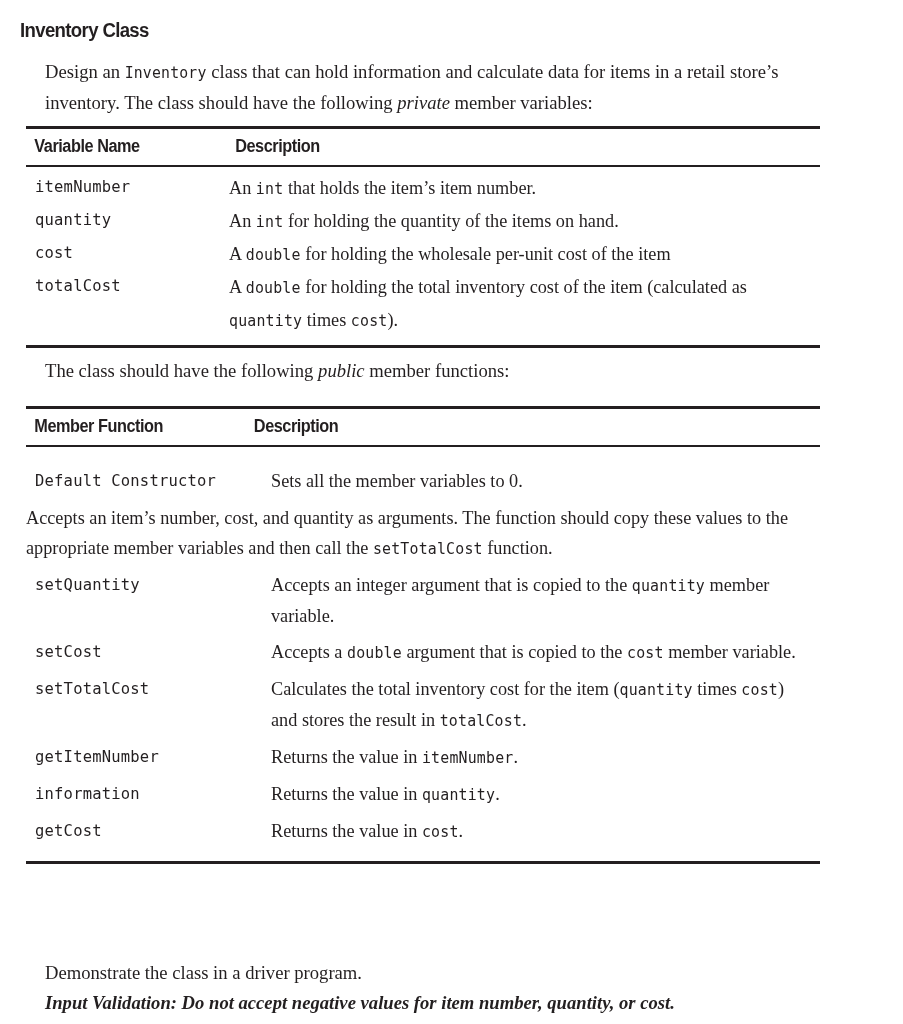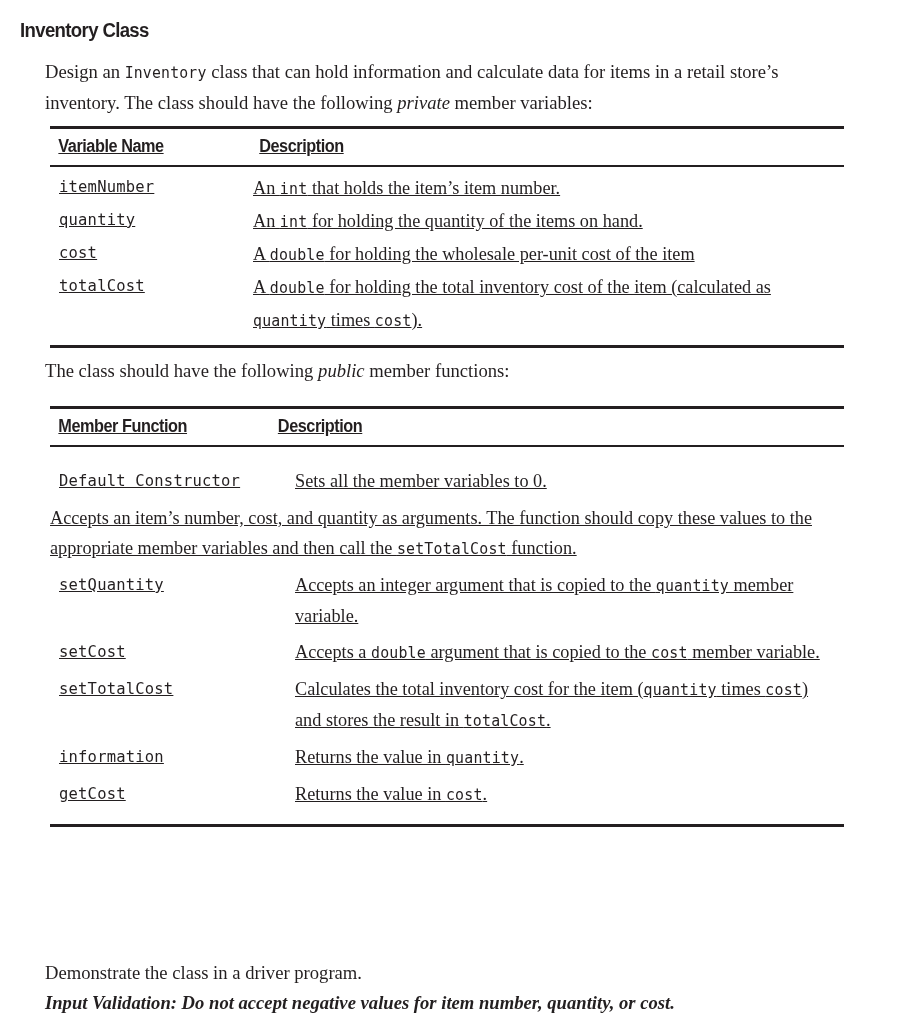--- a/index.html
+++ b/index.html
@@ -78,23 +78,22 @@
     font-family: "DejaVu Sans Mono", monospace;
     font-size: 15.5px;
     letter-spacing: 0.2px;
     font-style: normal;
     font-weight: normal;
   }
 
   
   .tbl {
     position: absolute;
-    left: 50px;
+    left: 26px;
     width: 794px;
-    text-decoration: underline;
   }
   .rule {
     width: 100%;
     background: #231f20;
   }
   .rule-top    { height: 3px; }
   .rule-under  { height: 2px; }
   .rule-bottom { height: 3px; }
 
   .thead {
@@ -215,20 +214,24 @@
         </div>
         <div class="trow">
           <div class="c1">setCost</div>
           <div class="c2"><span>Accepts a </span><code class="code">double</code><span> argument that is copied to the </span><code class="code">cost</code><span> member variable.</span></div>
         </div>
         <div class="trow">
           <div class="c1">setTotalCost</div>
           <div class="c2"><span>Calculates the total inventory cost for the item (</span><code class="code">quantity</code><span> times </span><code class="code">cost</code><span>) and stores the result in </span><code class="code">totalCost</code><span>.</span></div>
         </div>
         <div class="trow">
+          <div class="c1">getItemNumber</div>
+          <div class="c2"><span>Returns the value in </span><code class="code">itemNumber</code><span>.</span></div>
+        </div>
+        <div class="trow">
           <div class="c1">information</div>
           <div class="c2"><span>Returns the value in </span><code class="code">quantity</code><span>.</span></div>
         </div>
         <div class="trow">
           <div class="c1">getCost</div>
           <div class="c2"><span>Returns the value in </span><code class="code">cost</code><span>.</span></div>
         </div>
       </div>
     <div class="rule rule-bottom"></div>
   </div>

